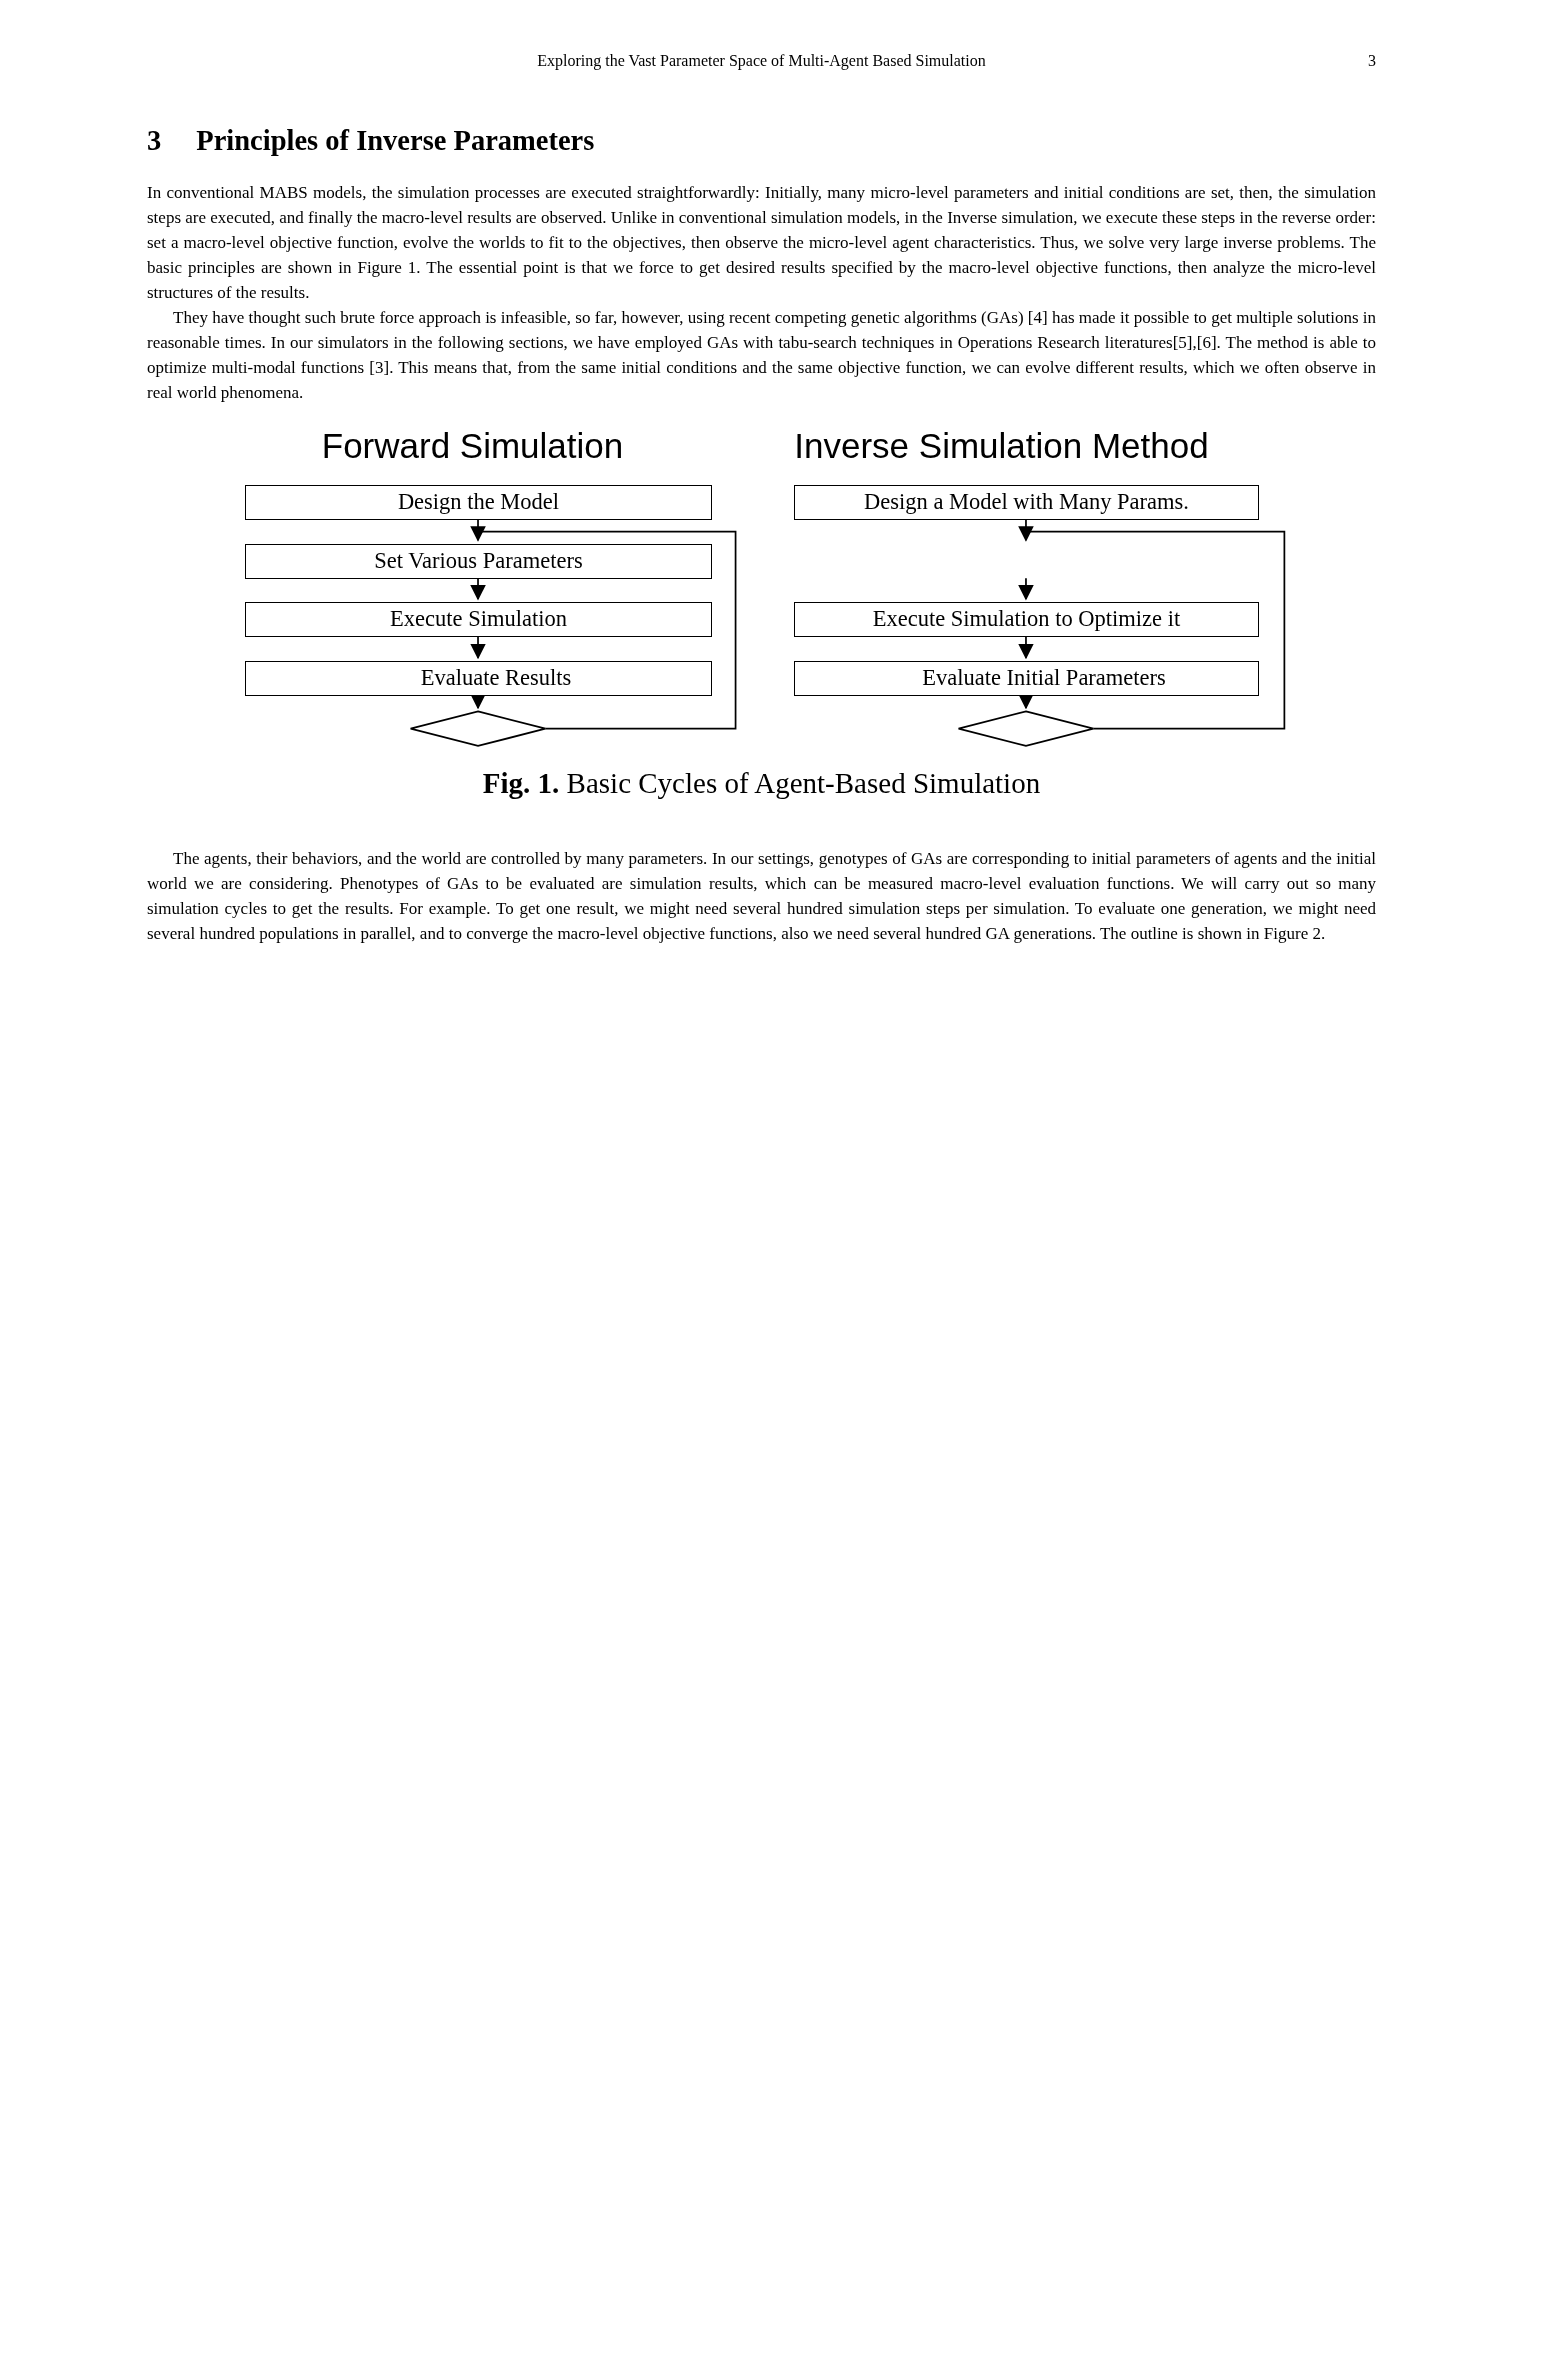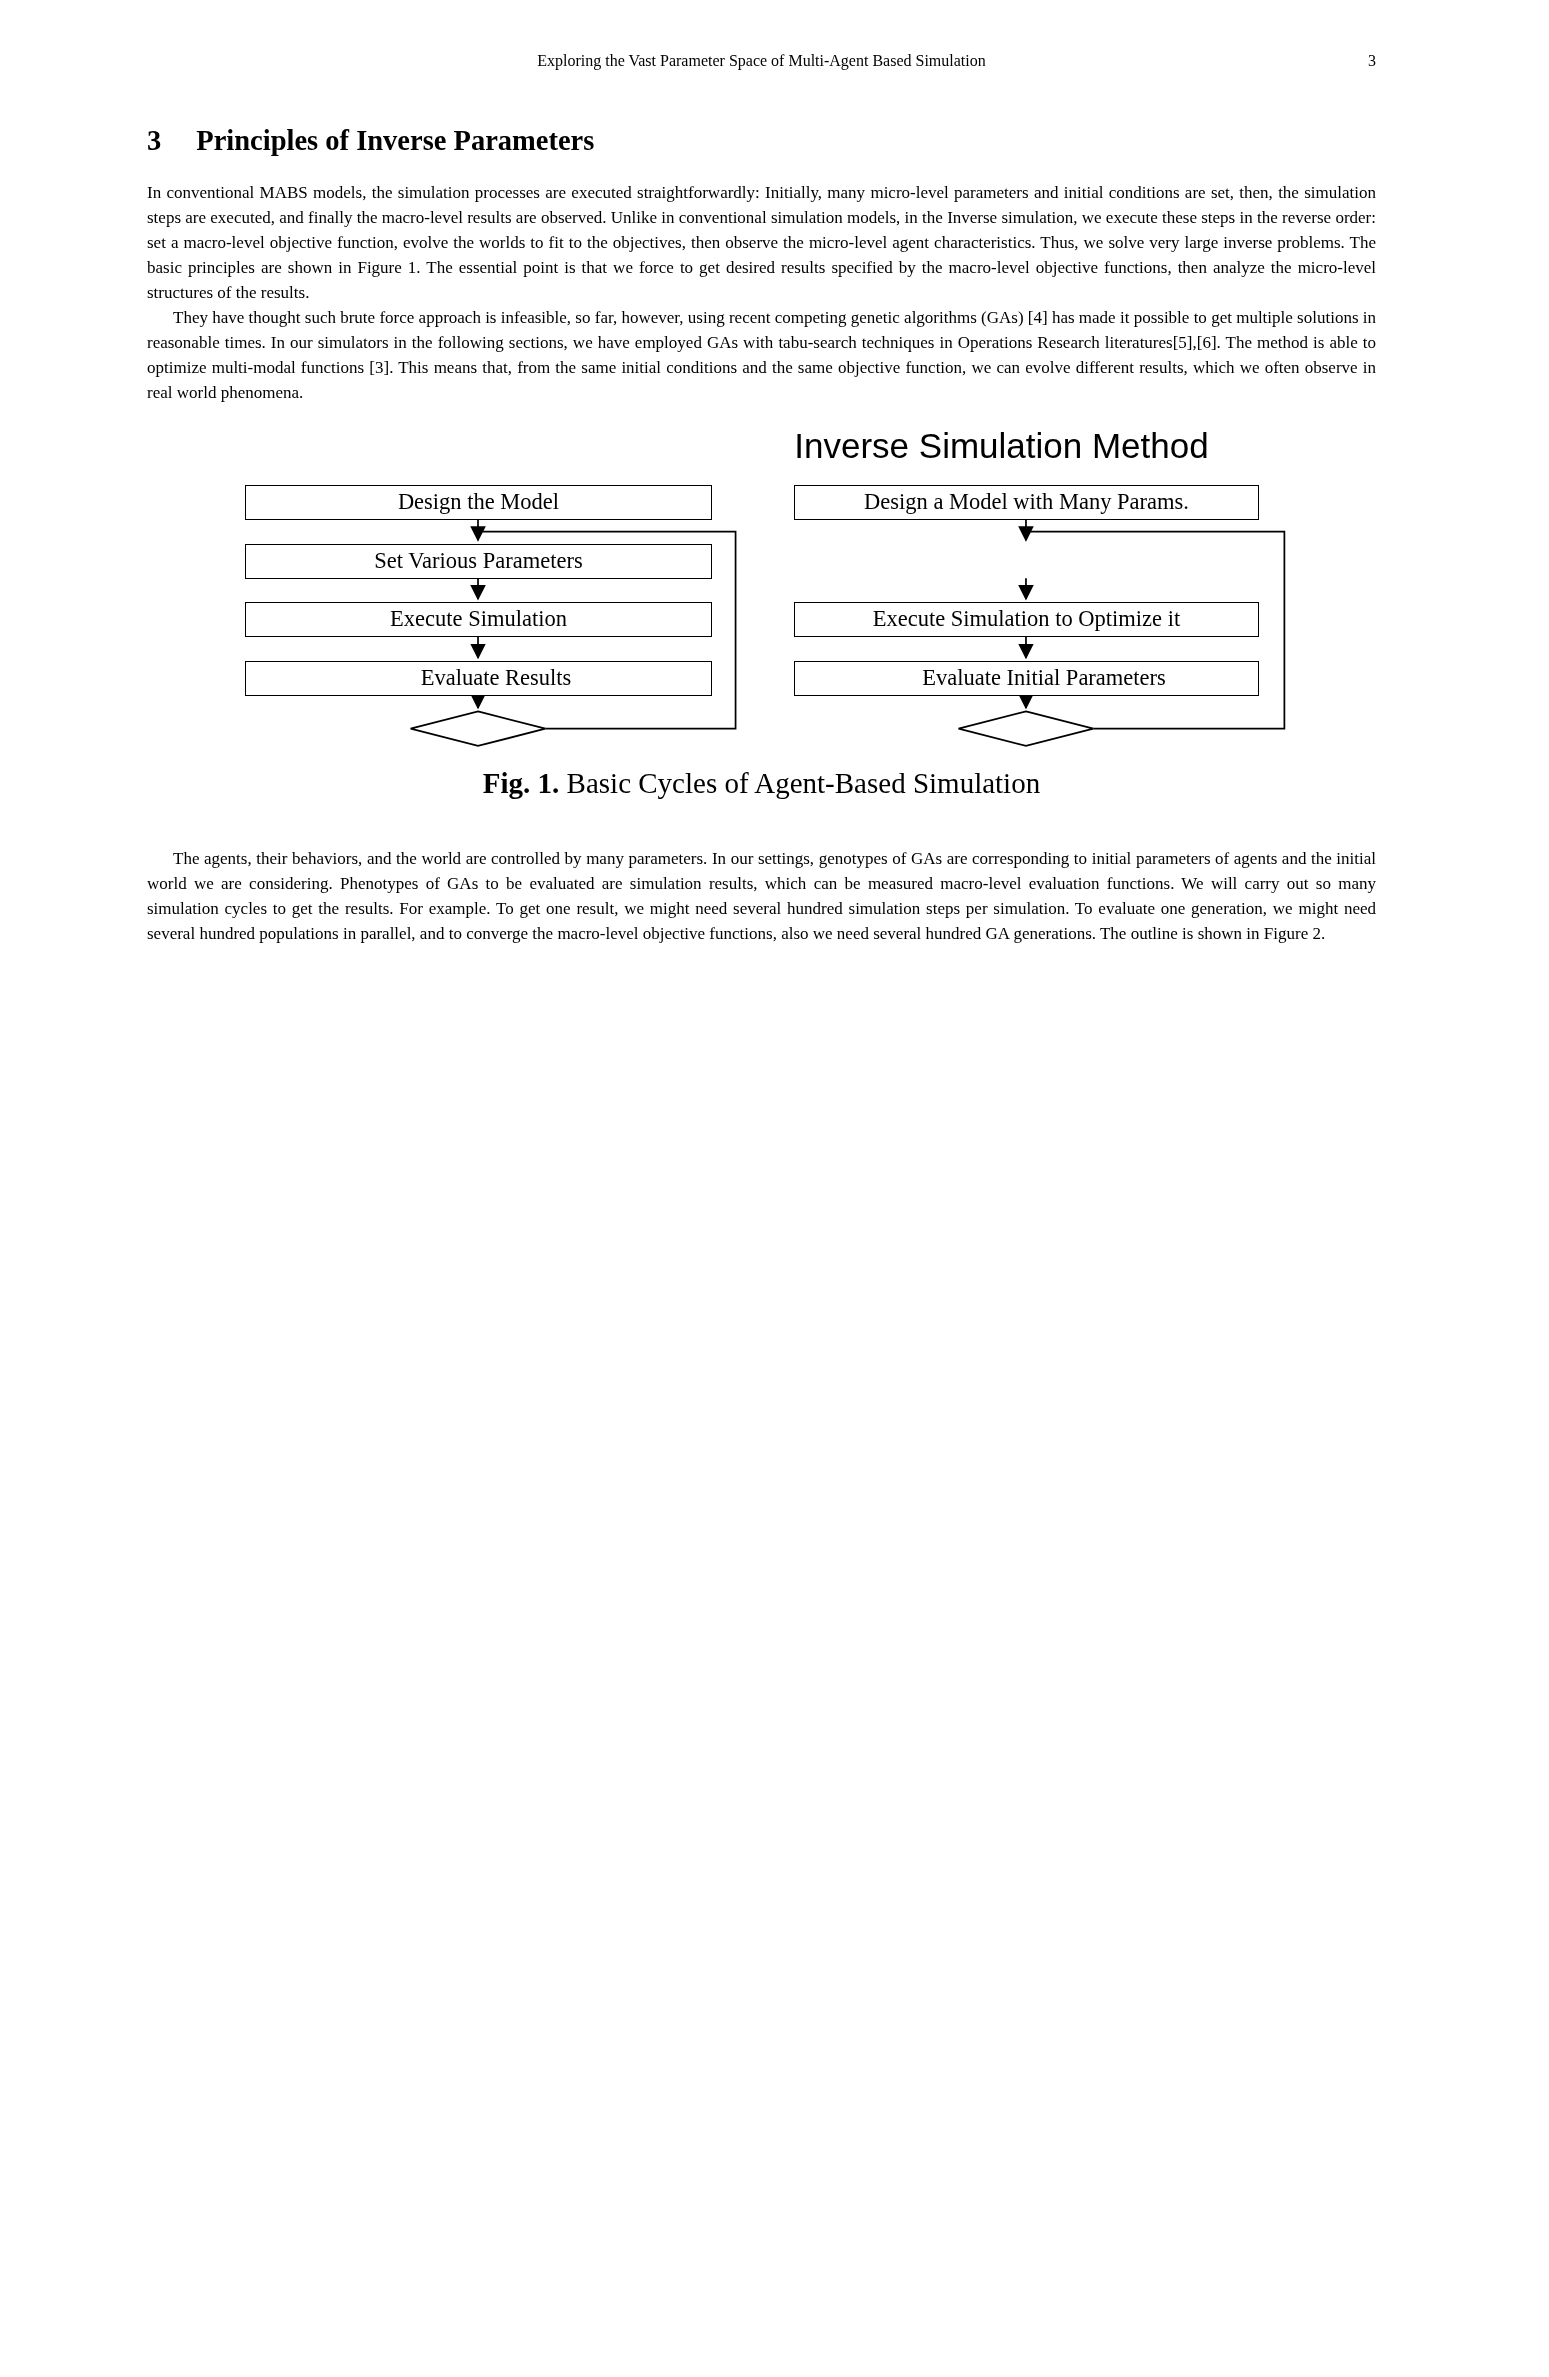--- a/index.html
+++ b/index.html
@@ -127,20 +127,21 @@
       <g stroke="#000" stroke-width="2" fill="none">
         <line x1="1017" y1="108" x2="1017" y2="132" marker-end="url(#arrow)"></line>
         <line x1="1017" y1="176" x2="1017" y2="200" marker-end="url(#arrow)"></line>
         <line x1="1017" y1="244" x2="1017" y2="268" marker-end="url(#arrow)"></line>
         <line x1="1017" y1="312" x2="1017" y2="326" marker-end="url(#arrow)"></line>
         <polyline points="1095,350 1316,350 1316,122 1017,122"></polyline>
         <polygon points="1017,330 1095,350 1017,370 939,350" fill="#ffffff"></polygon>
       </g>
     </svg>
 
+    <div class="chart-title left">Forward Simulation</div>
     <div class="chart-title right">Inverse Simulation Method</div>
 
     <div class="fbox c0 row0">Design the Model</div>
     <div class="fbox c0 row1">Set Various Parameters</div>
     <div class="fbox c0 row2">Execute Simulation</div>
     <div class="fbox c0 row3">Evaluate Results</div>
 
     <div class="fbox c1 row0">Design a Model with Many Params.</div>
     <div class="fbox c1 row2">Execute Simulation to Optimize it</div>
     <div class="fbox c1 row3">Evaluate Initial Parameters</div>

